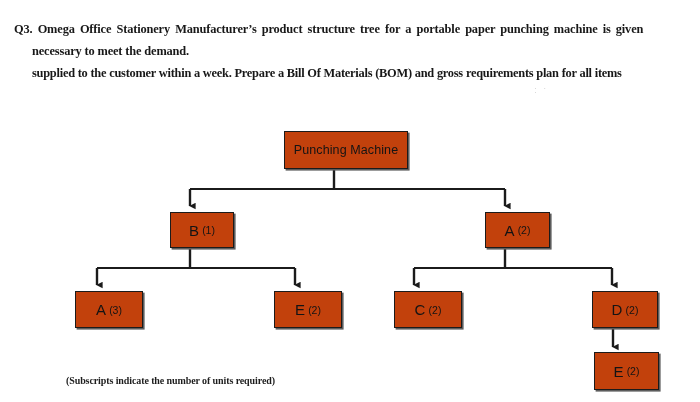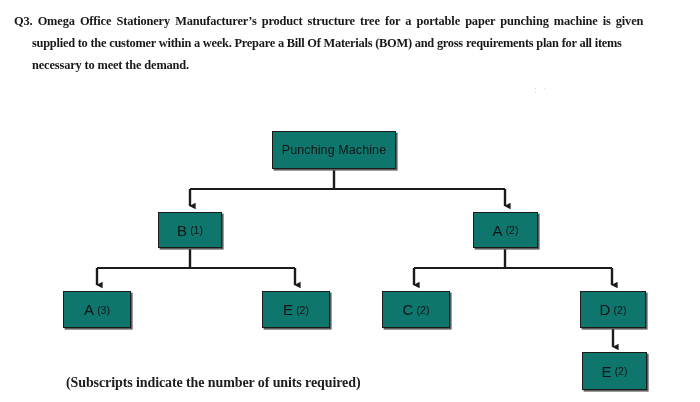--- a/index.html
+++ b/index.html
@@ -13,21 +13,21 @@
     height: 402px;
     background: #ffffff;
     font-family: "Liberation Serif", "DejaVu Serif", serif;
     overflow: hidden;
   }
 
   
   #question-block {
     position: absolute;
     left: 14px;
-    top: 10px;
+    top: 18px;
     width: 676px;
   }
   .q-line {
     font-family: "Liberation Serif", "DejaVu Serif", serif;
     font-weight: bold;
     font-size: 12.4px;
     line-height: 22px;
     color: #181818;
     white-space: nowrap;
     letter-spacing: -0.15px;
@@ -66,63 +66,64 @@
   }
   #connectors {
     position: absolute;
     left: 0;
     top: 0;
   }
 
   .node {
     position: absolute;
     box-sizing: border-box;
-    background: #0f766e;
+    background: #c2410c;
     border: 1.6px solid #1b1b1b;
     box-shadow: 1.6px 1.6px 0 0 #5c5c5c;
     display: flex;
     align-items: center;
     justify-content: center;
     color: #141414;
     font-family: "Liberation Sans", "DejaVu Sans", sans-serif;
+    margin-left: 12px;
   }
   .node .node-label {
     font-size: 12.5px;
     letter-spacing: 0.1px;
     white-space: nowrap;
   }
   .part-node .node-label {
     font-size: 15px;
   }
   .part-node .node-qty {
     font-size: 10.5px;
     margin-left: 3px;
   }
 
   #caption {
     position: absolute;
     left: 66px;
     top: 375px;
     font-family: "Liberation Serif", "DejaVu Serif", serif;
     font-weight: bold;
-    font-size: 14px;
+    font-size: 10px;
     color: #1d1d1d;
     white-space: nowrap;
     letter-spacing: -0.1px;
   }
 </style>
 </head>
 <body>
 
 <div id="page">
 
   <div id="question-block">
     <div class="q-line first">Q3. Omega Office Stationery Manufacturer’s product structure tree for a portable paper punching machine is given</div>
+    <div class="q-line indent">necessary to meet the demand.</div>
     <div class="q-line indent l3">supplied to the customer within a week. Prepare a Bill Of Materials (BOM) and gross requirements plan for all items</div>
-    <div class="q-line indent">necessary to meet the demand.</div>
   </div>
 
   <div id="scan-artifact">· · ·</div>
 
   <div id="diagram">
 
     <svg id="connectors" width="700" height="402">
       <defs>
         <marker id="arrow" markerWidth="7" markerHeight="7" refX="3.2" refY="5.6" orient="auto" markerUnits="userSpaceOnUse">
           <path d="M0,0 L6.4,0 L3.2,6.4 z" fill="#1b1b1b"></path>

